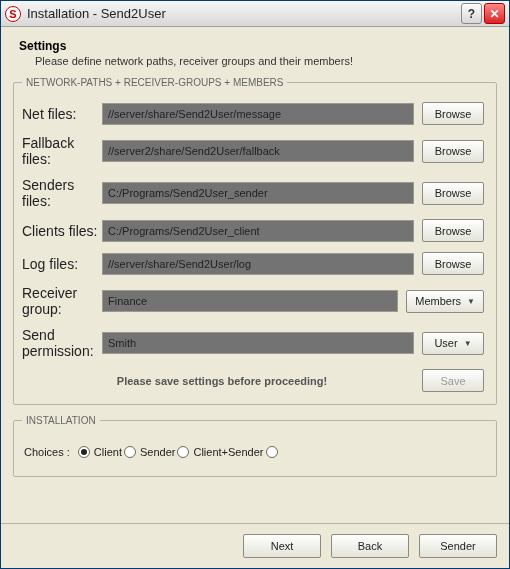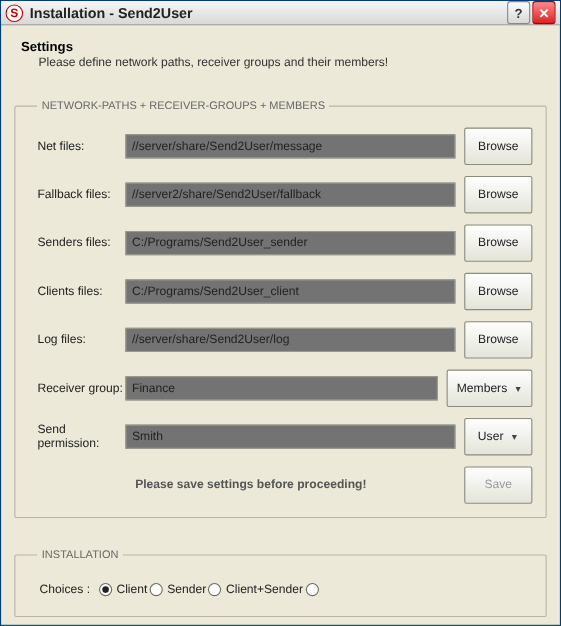--- a/index.html
+++ b/index.html
@@ -35,21 +35,21 @@
     color: #c00;
     font-weight: bold;
     font-size: 11px;
     display: flex;
     align-items: center;
     justify-content: center;
     margin-right: 6px;
   }
   .title-text {
     font-size: 13px;
-    font-weight: bold;
+    font-weight: normal;
     color: #222;
     flex: 1;
   }
   .tb-btn {
     width: 21px; height: 21px;
     margin-left: 2px;
     border: 1px solid #888;
     background: linear-gradient(#fdfdfd,#d8d8d8);
     border-radius: 3px;
     display: flex;
@@ -77,52 +77,51 @@
     margin: 4px 0 2px 6px;
   }
   .subheading {
     font-size: 11px;
     color: #333;
     margin: 0 0 10px 22px;
   }
   fieldset {
     border: 1px solid #b5b5a8;
     border-radius: 2px;
-    padding: 14px 12px 12px 20px;
+    padding: 14px 12px 12px 8px;
     margin-bottom: 10px;
-    margin-top: 18px;
   }
   legend {
     font-size: 10px;
     color: #666;
     padding: 0 4px;
   }
   .row {
     display: flex;
     align-items: center;
     margin-bottom: 10px;
   }
   .row-label {
     width: 80px;
     color: #222;
-    font-size: 11px;
+    font-size: 14px;
   }
   .row-input {
     flex: 1;
     height: 22px;
     border: 1px solid #9a9a8f;
     background: #737373;
     padding: 0 5px;
     font-size: 11px;
     color: #222;
     margin-right: 8px;
   }
   .btn {
     min-width: 62px;
-    height: 34px;
+    height: 23px;
     border: 1px solid #8b8b7f;
     background: linear-gradient(#fefefe,#e4e4da);
     border-radius: 2px;
     font-size: 11px;
     color: #222;
     display: flex;
     align-items: center;
     justify-content: center;
     cursor: pointer;
     padding: 0 8px;

